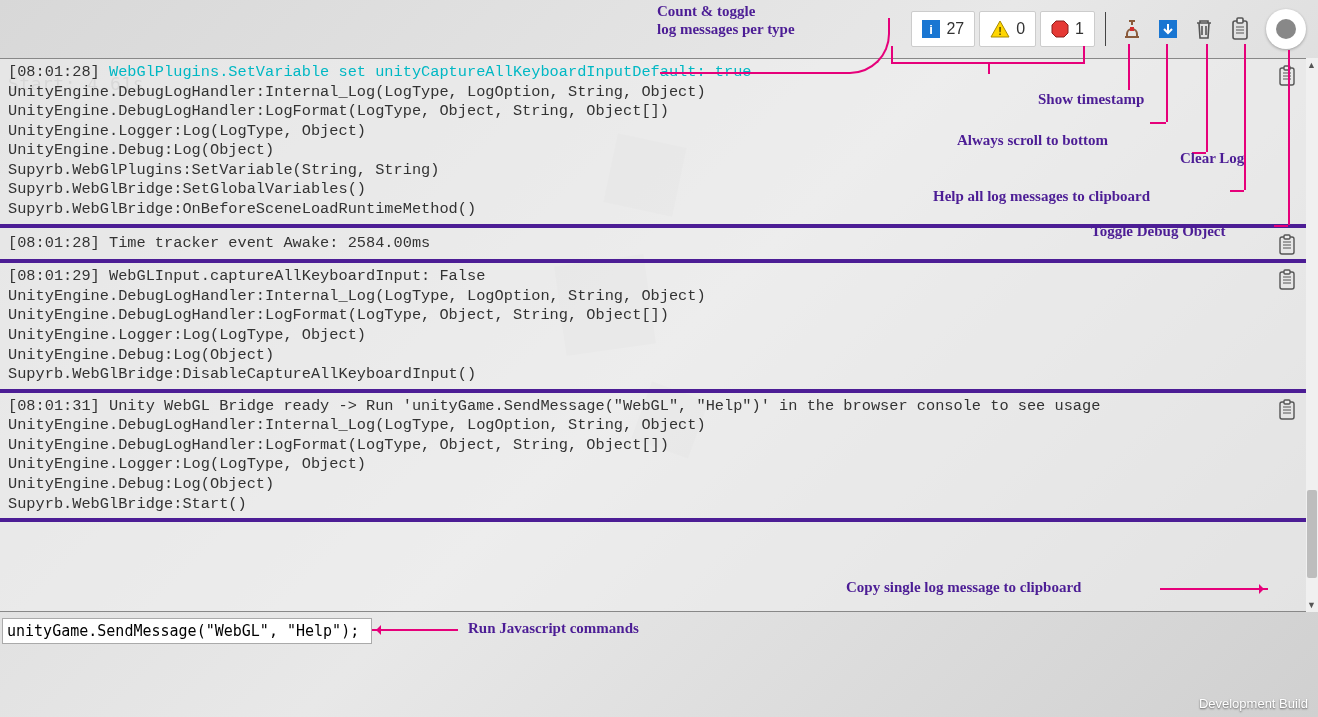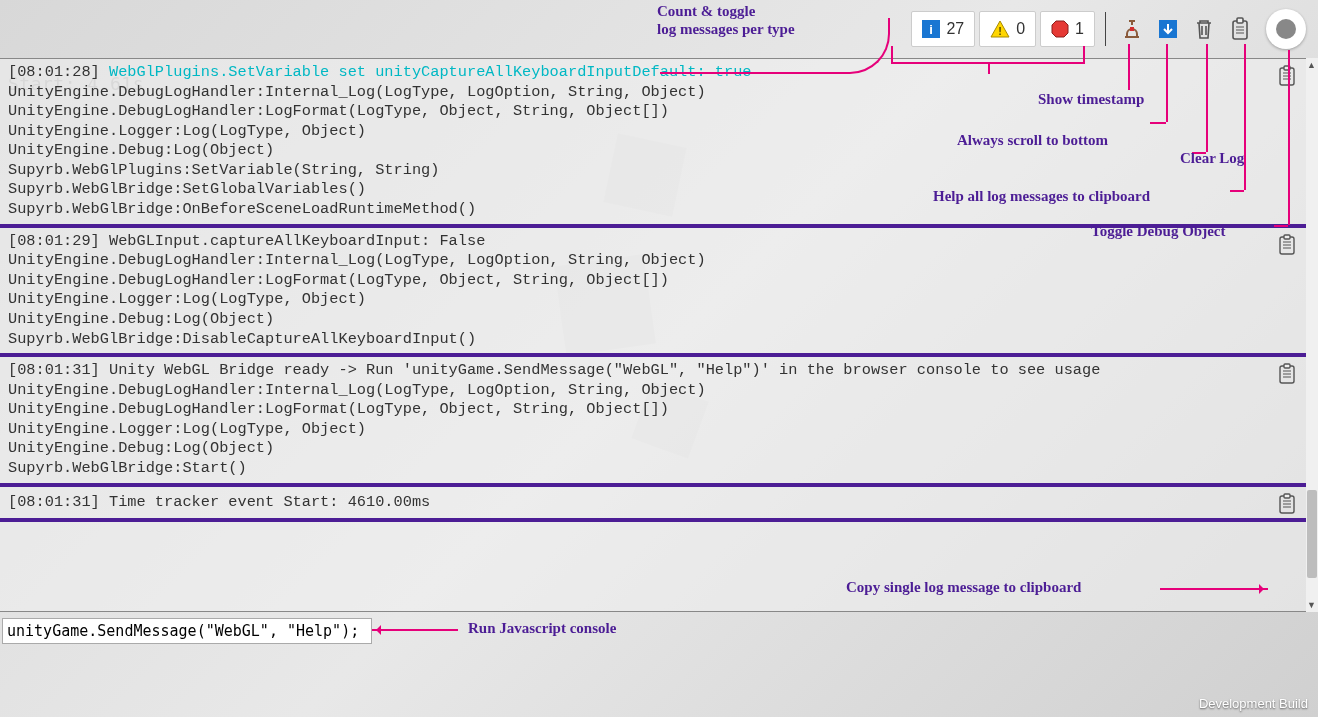--- a/index.html
+++ b/index.html
@@ -223,37 +223,44 @@
 <div class="anno-line v" style="left:1244px; top:44px; height:146px;"></div>
 <div class="anno-line h" style="left:1230px; top:190px; width:14px;"></div>
 
 <div class="anno" style="left:1091px; top:223px;">Toggle Debug Object</div>
 <div class="anno-line v" style="left:1288px; top:50px; height:175px;"></div>
 <div class="anno-line h" style="left:1274px; top:225px; width:14px;"></div>
 
 <div class="anno" style="left:846px; top:579px;">Copy single log message to clipboard</div>
 <div class="anno-line h anno-arrow-r" style="left:1160px; top:588px; width:108px;"></div>
 
-<div class="anno" style="left:468px; top:620px;">Run Javascript console</div>
+<div class="anno" style="left:468px; top:620px;">Run Javascript commands</div>
 <div class="anno-line h anno-arrow-l" style="left:372px; top:629px; width:86px;"></div>
 
 <div class="log-panel" id="log-panel">
     <div class="log-entry"><span>[08:01:28]</span><span class="highlight"> WebGlPlugins.SetVariable set unityCaptureAllKeyboardInputDefault: true</span><div>UnityEngine.DebugLogHandler:Internal_Log(LogType, LogOption, String, Object)
 UnityEngine.DebugLogHandler:LogFormat(LogType, Object, String, Object[])
 UnityEngine.Logger:Log(LogType, Object)
 UnityEngine.Debug:Log(Object)
 Supyrb.WebGlPlugins:SetVariable(String, String)
 Supyrb.WebGlBridge:SetGlobalVariables()
 Supyrb.WebGlBridge:OnBeforeSceneLoadRuntimeMethod()</div><div class="copy-entry"><svg width="18" height="22">
           <rect x="2" y="3" width="14" height="17" rx="2" stroke="#555" stroke-width="1.4" fill="none"></rect>
           <rect x="6" y="1" width="6" height="4" rx="1" stroke="#555" stroke-width="1.4" fill="#eee"></rect>
           <line x1="5" y1="8" x2="13" y2="8" stroke="#555"></line>
           <line x1="5" y1="11" x2="13" y2="11" stroke="#555"></line>
           <line x1="5" y1="14" x2="13" y2="14" stroke="#555"></line>
         </svg></div></div>
+    <div class="log-entry compact"><span>[08:01:28]</span><span> Time tracker event Awake: 2584.00ms</span><div class="copy-entry"><svg width="18" height="22">
+          <rect x="2" y="3" width="14" height="17" rx="2" stroke="#555" stroke-width="1.4" fill="none"></rect>
+          <rect x="6" y="1" width="6" height="4" rx="1" stroke="#555" stroke-width="1.4" fill="#eee"></rect>
+          <line x1="5" y1="8" x2="13" y2="8" stroke="#555"></line>
+          <line x1="5" y1="11" x2="13" y2="11" stroke="#555"></line>
+          <line x1="5" y1="14" x2="13" y2="14" stroke="#555"></line>
+        </svg></div></div>
     <div class="log-entry"><span>[08:01:29]</span><span> WebGLInput.captureAllKeyboardInput: False</span><div>UnityEngine.DebugLogHandler:Internal_Log(LogType, LogOption, String, Object)
 UnityEngine.DebugLogHandler:LogFormat(LogType, Object, String, Object[])
 UnityEngine.Logger:Log(LogType, Object)
 UnityEngine.Debug:Log(Object)
 Supyrb.WebGlBridge:DisableCaptureAllKeyboardInput()</div><div class="copy-entry"><svg width="18" height="22">
           <rect x="2" y="3" width="14" height="17" rx="2" stroke="#555" stroke-width="1.4" fill="none"></rect>
           <rect x="6" y="1" width="6" height="4" rx="1" stroke="#555" stroke-width="1.4" fill="#eee"></rect>
           <line x1="5" y1="8" x2="13" y2="8" stroke="#555"></line>
           <line x1="5" y1="11" x2="13" y2="11" stroke="#555"></line>
           <line x1="5" y1="14" x2="13" y2="14" stroke="#555"></line>
@@ -262,27 +269,20 @@
 UnityEngine.DebugLogHandler:LogFormat(LogType, Object, String, Object[])
 UnityEngine.Logger:Log(LogType, Object)
 UnityEngine.Debug:Log(Object)
 Supyrb.WebGlBridge:Start()</div><div class="copy-entry"><svg width="18" height="22">
           <rect x="2" y="3" width="14" height="17" rx="2" stroke="#555" stroke-width="1.4" fill="none"></rect>
           <rect x="6" y="1" width="6" height="4" rx="1" stroke="#555" stroke-width="1.4" fill="#eee"></rect>
           <line x1="5" y1="8" x2="13" y2="8" stroke="#555"></line>
           <line x1="5" y1="11" x2="13" y2="11" stroke="#555"></line>
           <line x1="5" y1="14" x2="13" y2="14" stroke="#555"></line>
         </svg></div></div>
-    <div class="log-entry compact"><span>[08:01:31]</span><span> Time tracker event Start: 4610.00ms</span><div class="copy-entry"><svg width="18" height="22">
-          <rect x="2" y="3" width="14" height="17" rx="2" stroke="#555" stroke-width="1.4" fill="none"></rect>
-          <rect x="6" y="1" width="6" height="4" rx="1" stroke="#555" stroke-width="1.4" fill="#eee"></rect>
-          <line x1="5" y1="8" x2="13" y2="8" stroke="#555"></line>
-          <line x1="5" y1="11" x2="13" y2="11" stroke="#555"></line>
-          <line x1="5" y1="14" x2="13" y2="14" stroke="#555"></line>
-        </svg></div></div>
   </div>
 
 <div class="scrollbar-track">
   <div class="scrollbar-caret up">▲</div>
   <div class="scrollbar-thumb"></div>
   <div class="scrollbar-caret down">▼</div>
 </div>
 
 <div class="cmd-row">
   <input class="cmd-input" value="unityGame.SendMessage(&quot;WebGL&quot;, &quot;Help&quot;);" style="">

